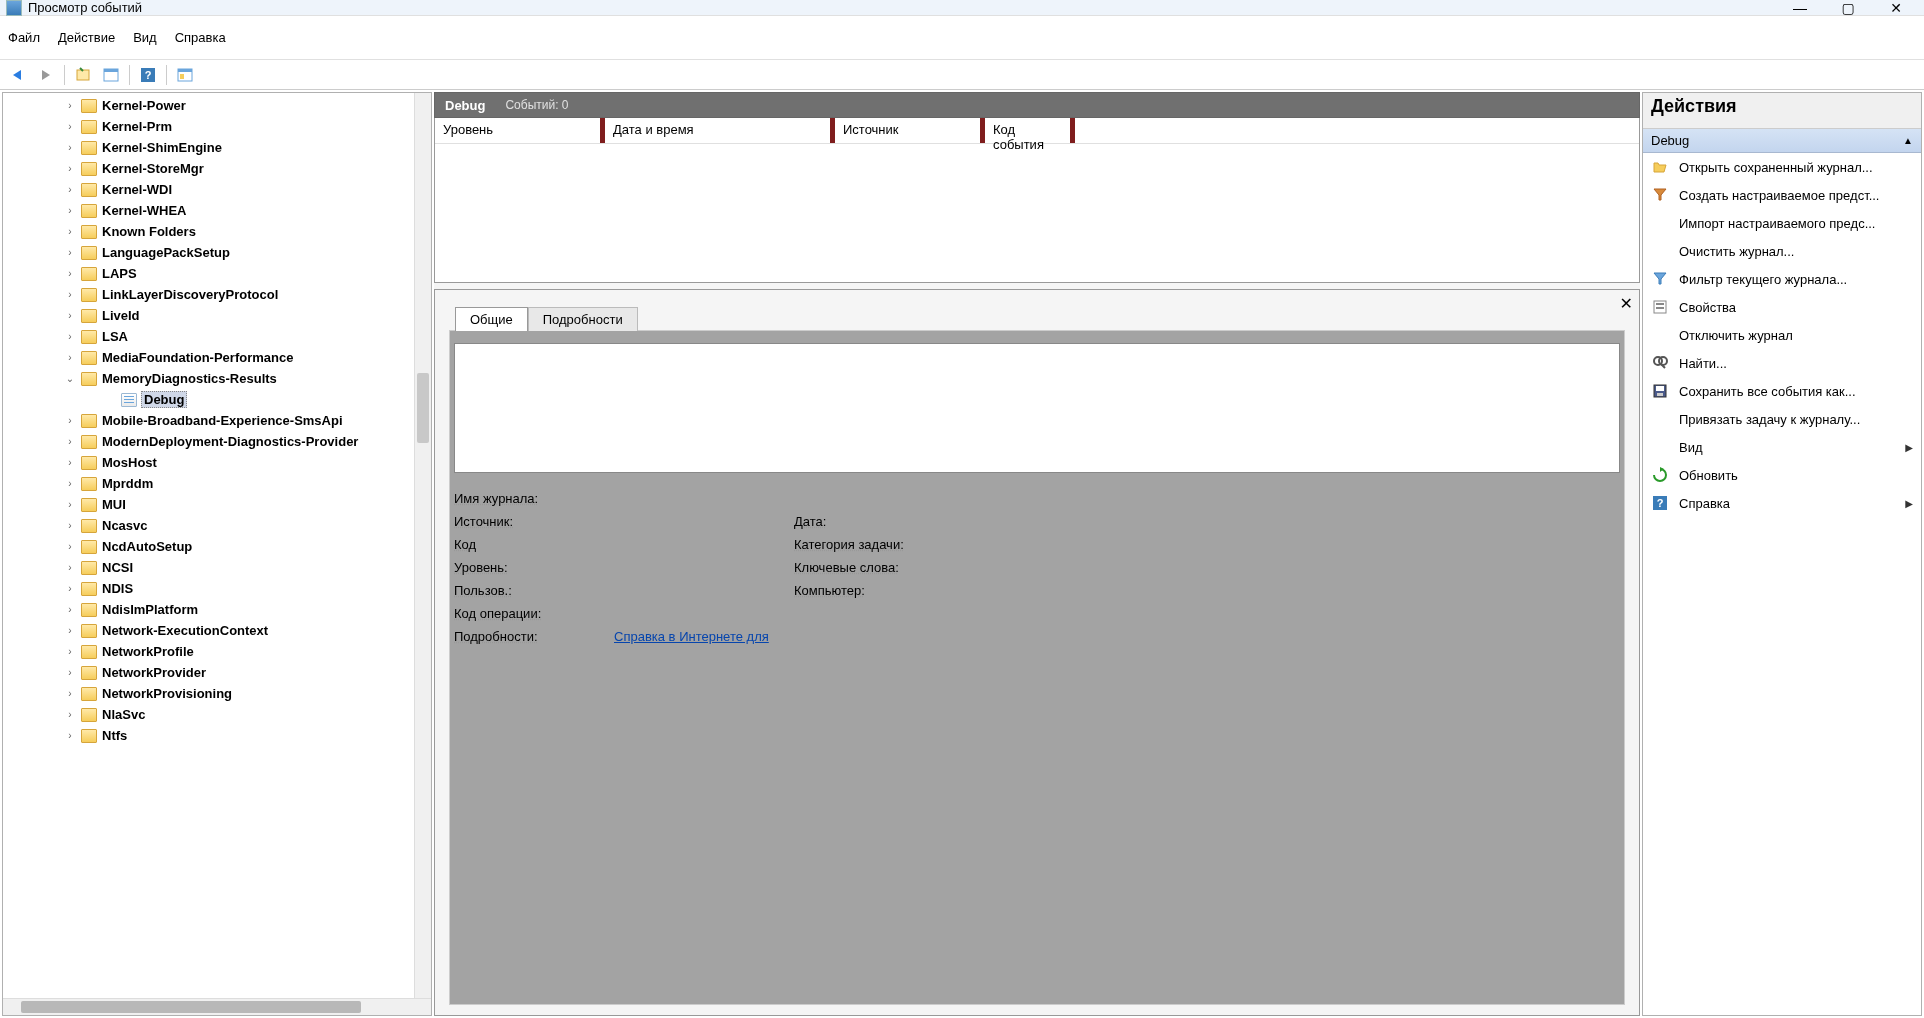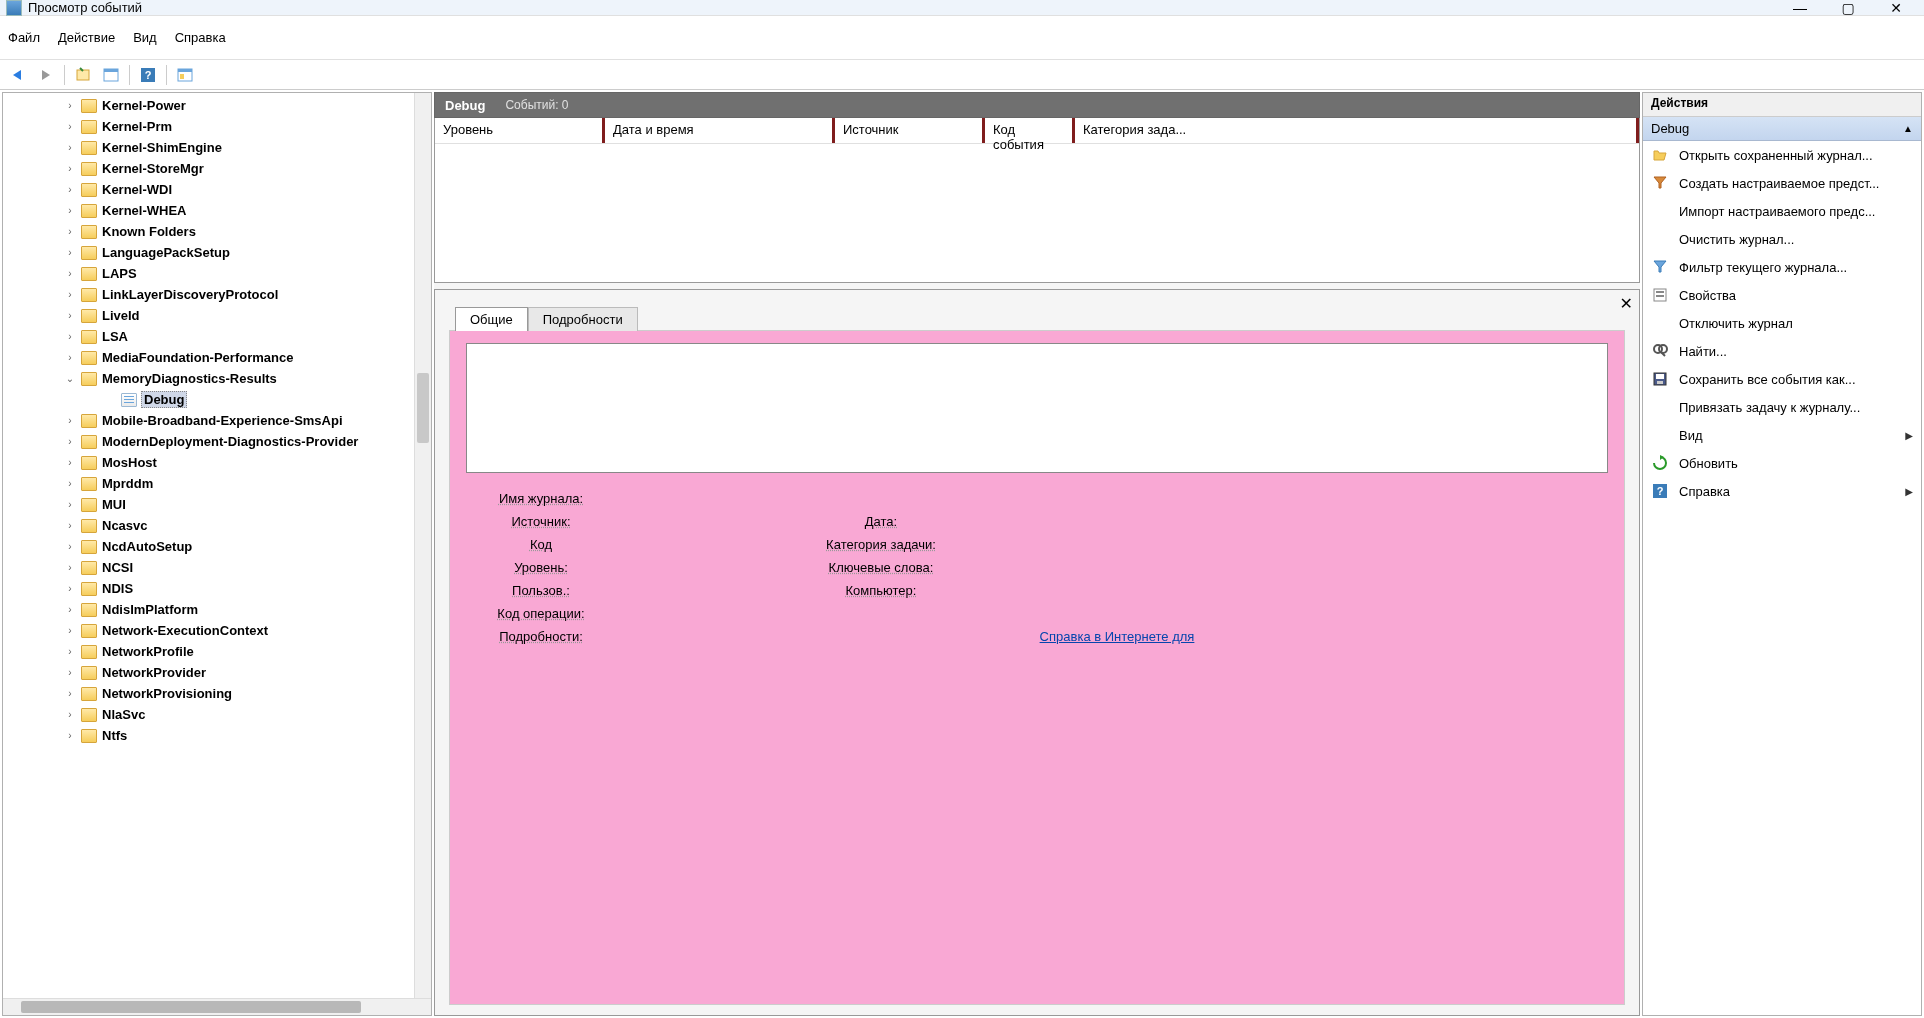--- a/index.html
+++ b/index.html
@@ -36,43 +36,43 @@
 .tree-vscroll .thumb { position: absolute; left: 2px; right: 2px; top: 280px; height: 70px; background: #c8c8c8; border-radius: 2px; }
 .tree-hscroll { height: 17px; background: #f0f0f0; border-top: 1px solid #ddd; position: relative; }
 .tree-hscroll .hthumb { position: absolute; top: 2px; bottom: 2px; left: 18px; width: 340px; background: #b8b8b8; border-radius: 2px; }
 
 .center-pane { flex: 1; display: flex; flex-direction: column; margin: 2px 0; min-width: 0; }
 .center-header { height: 26px; background: #707070; color: #fff; display: flex; align-items: center; padding: 0 10px; gap: 20px; border: 1px solid #666; }
 .center-header strong { font-weight: bold; }
 .center-header .sub { color: #e0e0e0; font-size: 12px; }
 .event-list { height: 165px; border: 1px solid #999; border-top: none; background: #fff; }
 .event-list-header { height: 26px; display: flex; border-bottom: 1px solid #e0e0e0; }
-.event-list-header .col { padding: 4px 8px; font-size: 13px; border-right: 3px solid #7f1d1d; }
+.event-list-header .col { padding: 4px 8px; font-size: 13px; border-right: 5px solid #7f1d1d; }
 .col-level { width: 170px; }
 .col-date { width: 230px; }
 .col-source { width: 150px; }
 .col-code { width: 90px; }
 .col-task { flex: 1; }
 
 .divider { height: 6px; background: #f5f5f5; }
 
 .detail-pane { flex: 1; border: 1px solid #999; background: #f5f5f5; position: relative; display: flex; flex-direction: column; }
 .detail-close { position: absolute; right: 6px; top: 4px; font-size: 16px; cursor: default; }
 .detail-tabs { display: flex; padding: 16px 0 0 20px; gap: 0; }
 .detail-tab { padding: 4px 14px; font-size: 13px; border: 1px solid #bbb; border-bottom: none; background: #e8e8e8; position: relative; top: 1px; cursor: default; }
 .detail-tab.active { background: #fff; border-color: #999; }
-.detail-body { flex: 1; border: 1px solid #ccc; margin: 0 14px 10px 14px; background: #f9a8d4; padding: 12px 16px; overflow: auto; text-align: center; }
+.detail-body { flex: 1; border: 1px solid #ccc; margin: 0 14px 10px 14px; background: #a3a3a3; padding: 12px 4px; overflow: auto; }
 .detail-msgbox { width: 100%; height: 130px; border: 1px solid #888; background: #fff; margin-bottom: 18px; }
 .detail-fields { display: grid; grid-template-columns: 150px 170px 150px 1fr; row-gap: 8px; column-gap: 10px; font-size: 13px; }
 .detail-fields .lbl { text-decoration: underline; text-decoration-style: dotted; text-decoration-color: #999; }
 .detail-fields .span2 { grid-column: 2 / span 3; }
 .detail-fields a { color: #0645ad; text-decoration: underline; }
 
 .actions-pane { width: 280px; border: 1px solid #b0b0b0; margin: 2px; display: flex; flex-direction: column; }
-.actions-title { height: 24px; background: #f0f0f0; border-bottom: 1px solid #ccc; padding: 3px 8px; font-weight: bold; font-size: 12px; }
+.actions-title { height: 36px; background: #f0f0f0; border-bottom: 1px solid #ccc; padding: 3px 8px; font-weight: bold; font-size: 18px; }
 .actions-group { background: linear-gradient(#d5e3f5,#c3d5ee); padding: 4px 8px; font-size: 13px; border-bottom: 1px solid #a8b8d0; display: flex; justify-content: space-between; align-items: center; }
 .actions-group .caret { font-size: 10px; }
 .actions-list { flex: 1; }
 .action-row { height: 28px; display: flex; align-items: center; padding: 0 8px; gap: 10px; cursor: default; font-size: 13px; }
 .action-icon { width: 18px; height: 18px; display: flex; align-items: center; justify-content: center; font-size: 13px; }
 .action-arrow { margin-left: auto; font-size: 10px; color: #333; }
 
 svg { display: block; }
 </style>
 </head>
@@ -309,21 +309,20 @@
     <div class="center-header">
       <strong>Debug</strong>
       <span class="sub">Событий: 0</span>
     </div>
     <div class="event-list">
       <div class="event-list-header">
         <div class="col col-level">Уровень</div>
         <div class="col col-date">Дата и время</div>
         <div class="col col-source">Источник</div>
         <div class="col col-code">Код события</div>
-        <div class="col col-task">Категория зада...</div>
       </div>
     </div>
     <div class="divider"></div>
     <div class="detail-pane">
       <div class="detail-close">✕</div>
       <div class="detail-tabs">
         <div class="detail-tab active">Общие</div>
         <div class="detail-tab">Подробности</div>
       </div>
       <div class="detail-body">

